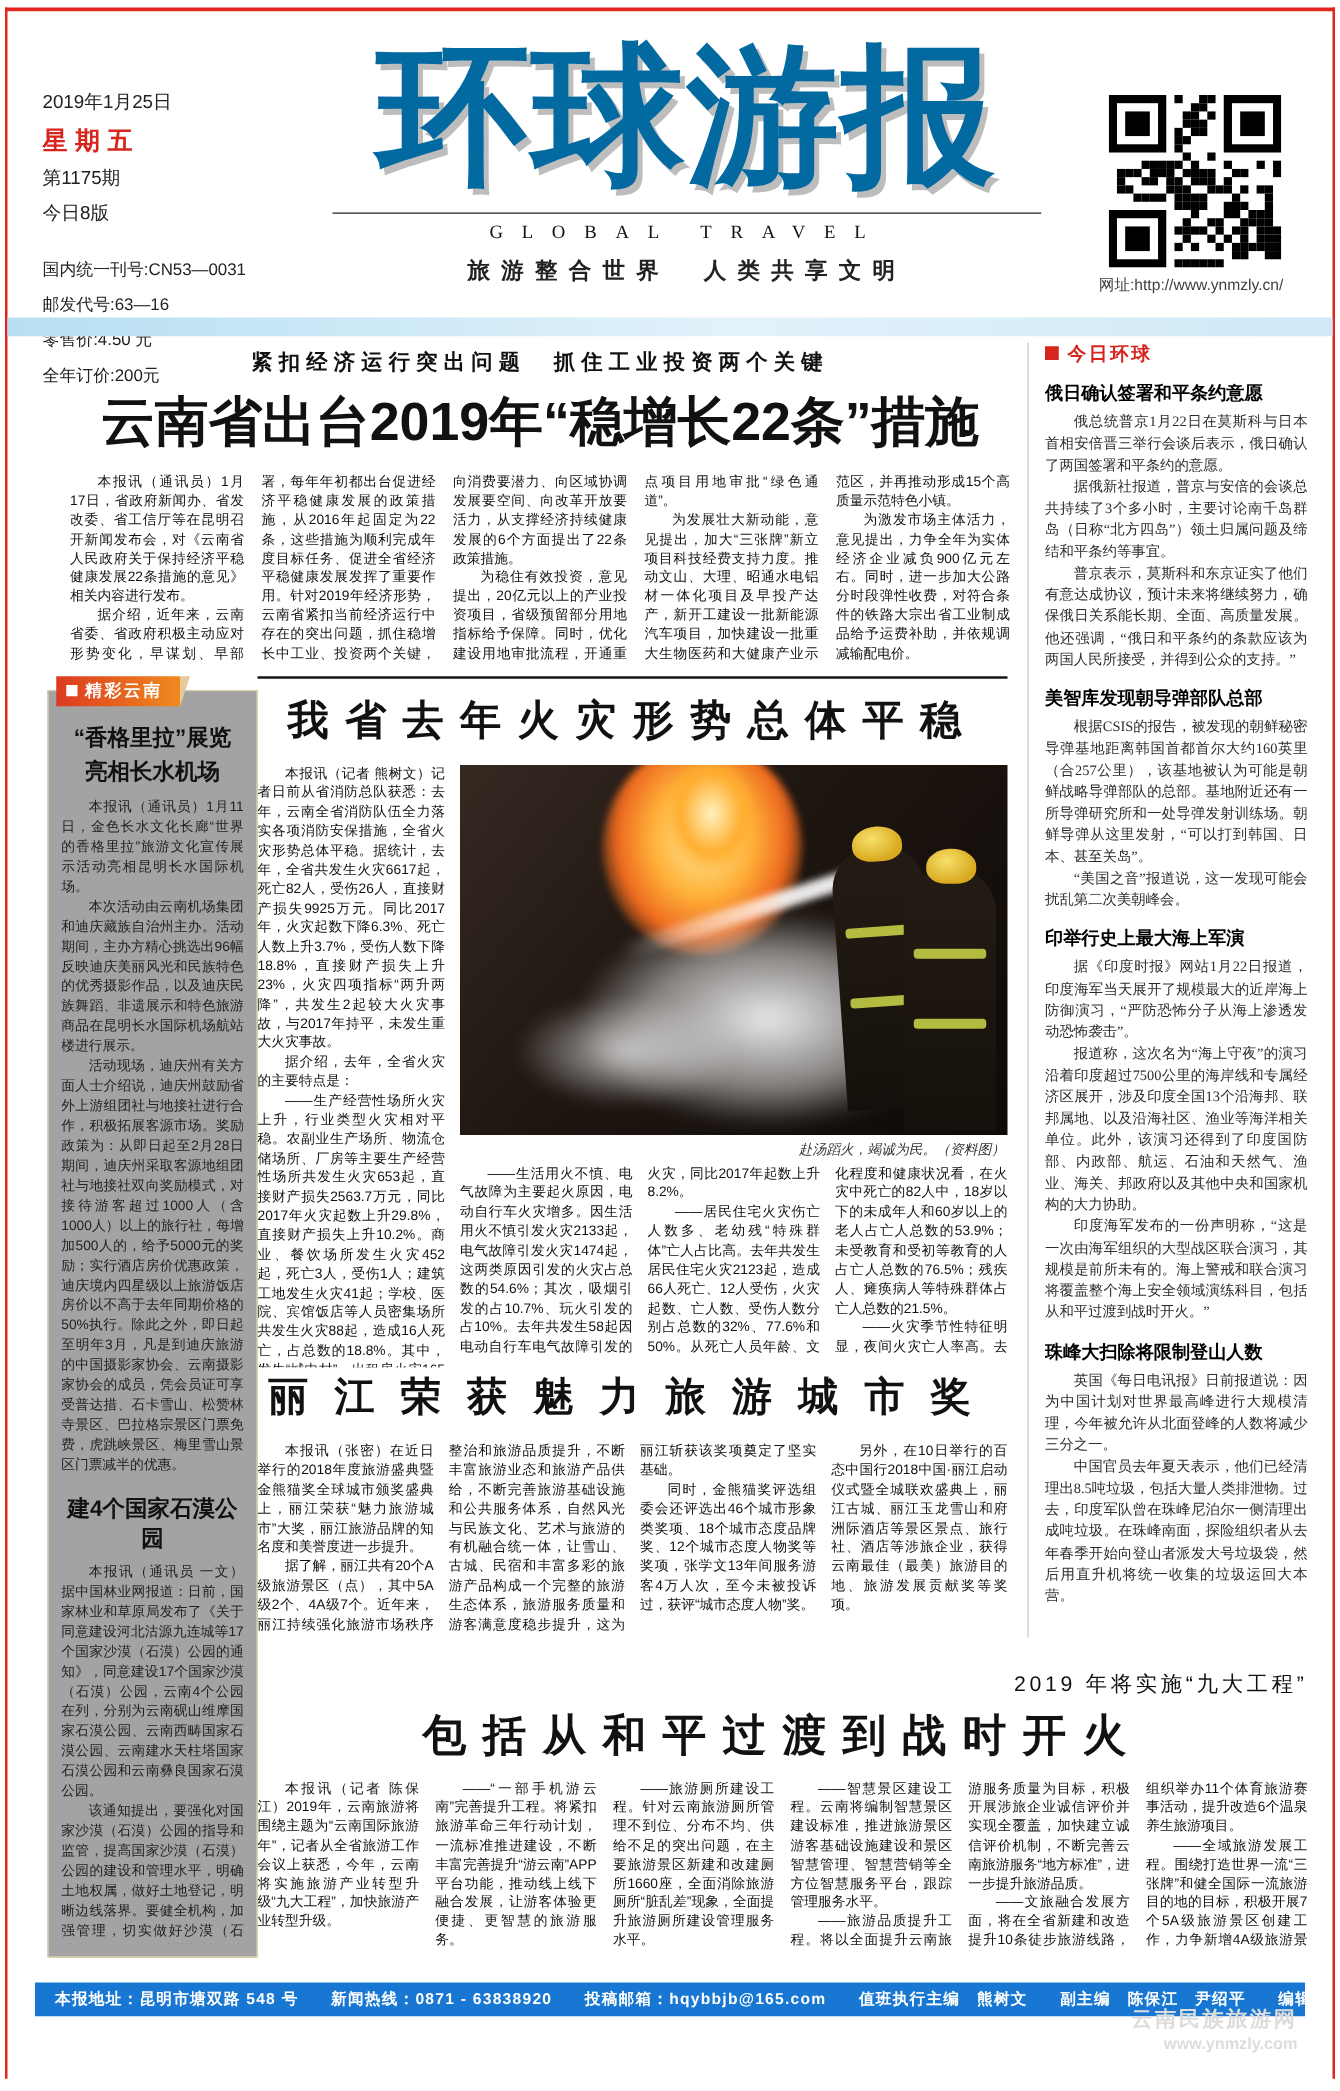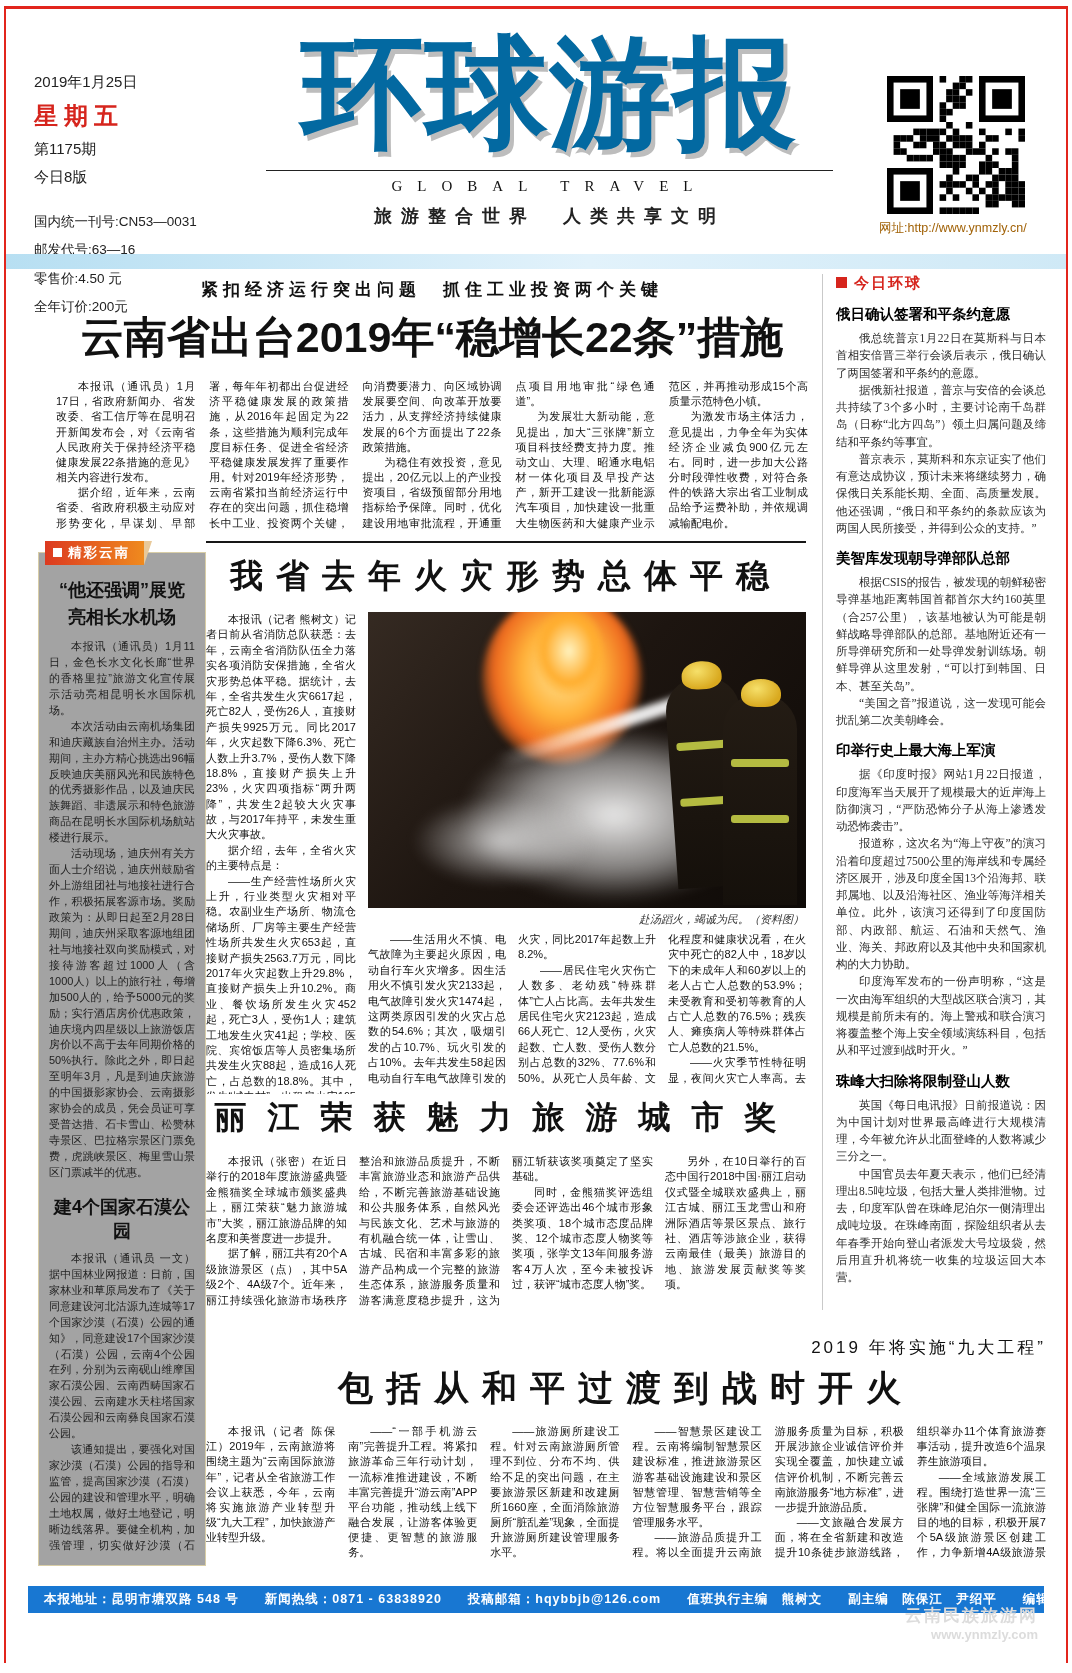--- a/index.html
+++ b/index.html
@@ -7,33 +7,33 @@
         font-family:"Liberation Sans",sans-serif;color:#111;}
   
   .frame-top{position:absolute;top:6px;left:4px;right:4px;height:3px;background:#e2251c;}
   .frame-left{position:absolute;top:6px;bottom:10px;left:4px;width:2px;background:#e2251c;}
   .frame-right{position:absolute;top:6px;bottom:10px;right:4px;width:2px;background:#e2251c;}
 
   
   .masthead{position:absolute;top:20px;left:34px;right:34px;height:232px;display:flex;}
   .mh-info{width:192px;padding-top:48px;font-size:14px;line-height:1.9;color:#222;}
   .mh-date{font-size:15px;}
-  .mh-weekday{color:#d6251d;font-weight:bold;font-size:24px;letter-spacing:6px;line-height:1.6;}
+  .mh-weekday{color:#d6251d;font-weight:bold;font-size:20px;letter-spacing:6px;line-height:1.6;}
   .mh-issue,.mh-pages{font-size:15px;}
   .mh-codes{margin-top:16px;font-size:13.5px;line-height:2.1;}
   .mh-center{flex:1;text-align:center;position:relative;}
   .mh-title{font-family:"Liberation Serif",serif;font-weight:bold;color:#0369a1;
             font-size:122px;line-height:1.05;letter-spacing:2px;margin-top:10px;
             text-shadow:4px 5px 0 #bdbdbd;}
   .mh-en{margin:12px 40px 0 40px;border-top:1.5px solid #222;padding-top:7px;
          font-family:"Liberation Serif",serif;font-size:15px;letter-spacing:15px;color:#111;}
   .mh-slogan{margin-top:9px;font-size:18px;font-weight:bold;letter-spacing:9px;color:#222;}
   .mh-qr{width:165px;text-align:left;padding-top:56px;}
   .qr-box{width:138px;height:138px;margin-left:14px;}
-  .qr-caption{margin-left:6px;margin-top:6px;font-size:12.5px;color:#a16207;}
+  .qr-caption{margin-left:6px;margin-top:6px;font-size:12.5px;color:#404040;}
 
   .blue-band{position:absolute;top:254px;left:6px;right:6px;height:15px;
              background:linear-gradient(90deg,#b7dff2,#e2f2fb 55%,#cfe9f6);}
 
   
   .bodytext p{margin:0;text-indent:2em;text-align:justify;}
 
   
   .top-story{position:absolute;top:278px;left:56px;width:752px;height:258px;overflow:hidden;}
   .ts-kicker{text-align:center;font-size:17px;font-weight:bold;letter-spacing:5px;}
@@ -337,21 +337,21 @@
     </div>
 
   </div>
 
   <div class="sidebar">
     <div class="sb-tag">
       <span class="sq"></span><span>精彩云南</span>
     </div>
     <div class="sb-inner">
       <div class="sb-title">
-        <span>“他还强调”展览</span><br>
+        <span>“香格里拉”展览</span><br>
         <span>亮相长水机场</span>
       </div>
       <div class="sb-body">
           <p>本报讯（通讯员）1月11日，金色长水文化长廊“世界的香格里拉”旅游文化宣传展示活动亮相昆明长水国际机场。</p>
           <p>本次活动由云南机场集团和迪庆藏族自治州主办。活动期间，主办方精心挑选出96幅反映迪庆美丽风光和民族特色的优秀摄影作品，以及迪庆民族舞蹈、非遗展示和特色旅游商品在昆明长水国际机场航站楼进行展示。</p>
           <p>活动现场，迪庆州有关方面人士介绍说，迪庆州鼓励省外上游组团社与地接社进行合作，积极拓展客源市场。奖励政策为：从即日起至2月28日期间，迪庆州采取客源地组团社与地接社双向奖励模式，对接待游客超过1000人（含1000人）以上的旅行社，每增加500人的，给予5000元的奖励；实行酒店房价优惠政策，迪庆境内四星级以上旅游饭店房价以不高于去年同期价格的50%执行。除此之外，即日起至明年3月，凡是到迪庆旅游的中国摄影家协会、云南摄影家协会的成员，凭会员证可享受普达措、石卡雪山、松赞林寺景区、巴拉格宗景区门票免费，虎跳峡景区、梅里雪山景区门票减半的优惠。</p>
         </div>
       <div class="sb-title2">建4个国家石漠公园</div>
       <div class="sb-body">
           <p>本报讯（通讯员 一文）据中国林业网报道：日前，国家林业和草原局发布了《关于同意建设河北沽源九连城等17个国家沙漠（石漠）公园的通知》，同意建设17个国家沙漠（石漠）公园，云南4个公园在列，分别为云南砚山维摩国家石漠公园、云南西畴国家石漠公园、云南建水天柱塔国家石漠公园和云南彝良国家石漠公园。</p>
@@ -417,21 +417,21 @@
         <p>——智慧景区建设工程。云南将编制智慧景区建设标准，推进旅游景区游客基础设施建设和景区智慧管理、智慧营销等全方位智慧服务平台，跟踪管理服务水平。</p>
         <p>——旅游品质提升工程。将以全面提升云南旅游服务质量为目标，积极开展涉旅企业诚信评价并实现全覆盖，加快建立诚信评价机制，不断完善云南旅游服务“地方标准”，进一步提升旅游品质。</p>
         <p>——文旅融合发展方面，将在全省新建和改造提升10条徒步旅游线路，组织举办11个体育旅游赛事活动，提升改造6个温泉养生旅游项目。</p>
         <p>——全域旅游发展工程。围绕打造世界一流“三张牌”和健全国际一流旅游目的地的目标，积极开展7个5A级旅游景区创建工作，力争新增4A级旅游景区10个以上；加快推进半山酒店（民宿）规划建设，启动10个半山酒店建设；同时推动智慧旅游与文化创意产业深度融合。</p>
       </div>
   </div>
 
   <div class="footer-bar">
     <span>本报地址：昆明市塘双路 548 号</span>
     <span>新闻热线：0871 - 63838920</span>
-    <span>投稿邮箱：hqybbjb@126.com</span>
+    <span>投稿邮箱：hqybbjb@165.com</span>
     <span>值班执行主编　熊树文</span>
     <span>副主编　陈保江　尹绍平</span>
     <span>编辑　刘萍</span>
 
   </div>
 
   <div class="watermark">
     <div class="wm1">云南民族旅游网</div>
     <div class="wm2">www.ynmzly.com</div>
   </div>

